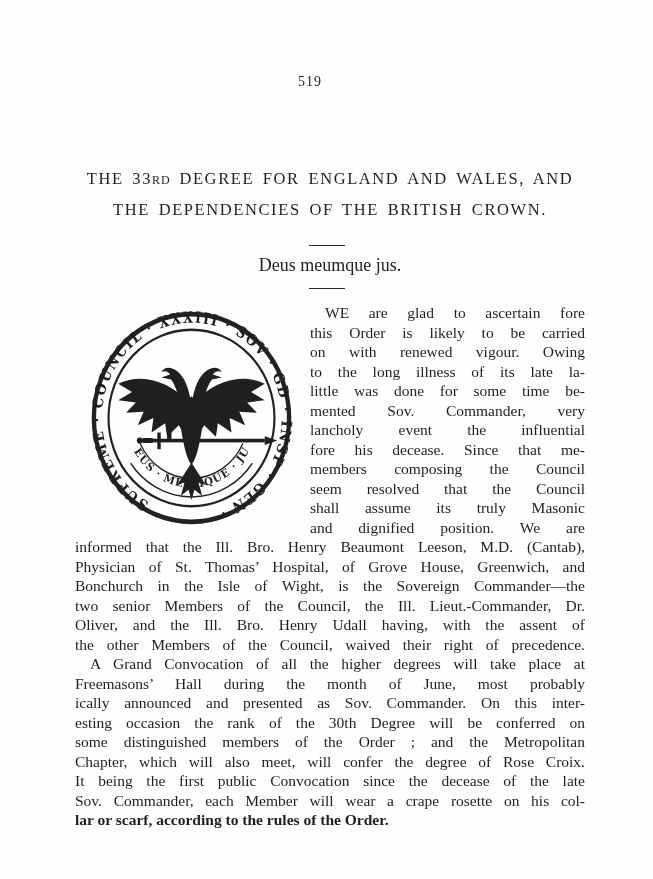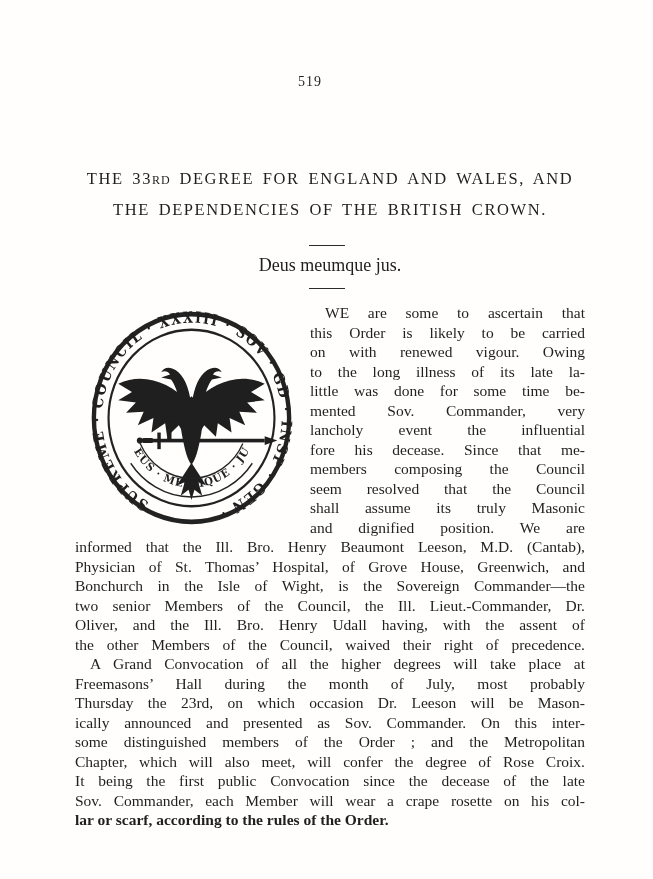--- a/index.html
+++ b/index.html
@@ -115,44 +115,44 @@
         </g>
 
         <path d="M 52.4 129.5 A 58 58 0 0 0 157.6 129.5" fill="none" stroke="#222222" stroke-width="1.4"></path>
         <path d="M 42.7 148.6 A 76 76 0 0 0 167.3 148.6" fill="none" stroke="#222222" stroke-width="1.4"></path>
         <text font-family="'DejaVu Serif', serif" font-size="10.5" font-weight="bold" letter-spacing="1" fill="#1f1f1f" text-anchor="middle">
           <textPath href="#bannerPath" xlink:href="#bannerPath" startOffset="50%">DEUS · MEUMQUE · JUS</textPath>
         </text>
       </svg>
     </div>
 
-    <div class="ln indent">WE are some to ascertain that</div>
+    <div class="ln indent">WE are glad to ascertain fore</div>
     <div class="ln">this Order is likely to be carried</div>
     <div class="ln">on with renewed vigour. Owing</div>
     <div class="ln">to the long illness of its late la-</div>
     <div class="ln">little was done for some time be-</div>
     <div class="ln">mented Sov. Commander, very</div>
     <div class="ln">lancholy event the influential</div>
     <div class="ln">fore his decease. Since that me-</div>
     <div class="ln">members composing the Council</div>
     <div class="ln">seem resolved that the Council</div>
     <div class="ln">shall assume its truly Masonic</div>
     <div class="ln">and dignified position. We are</div>
 
     <div class="ln">informed that the Ill. Bro. Henry Beaumont Leeson, M.D. (Cantab),</div>
     <div class="ln">Physician of St. Thomas’ Hospital, of Grove House, Greenwich, and</div>
     <div class="ln">Bonchurch in the Isle of Wight, is the Sovereign Commander—the</div>
     <div class="ln">two senior Members of the Council, the Ill. Lieut.-Commander, Dr.</div>
     <div class="ln">Oliver, and the Ill. Bro. Henry Udall having, with the assent of</div>
     <div class="ln">the other Members of the Council, waived their right of precedence.</div>
 
     <div class="ln indent">A Grand Convocation of all the higher degrees will take place at</div>
-    <div class="ln">Freemasons’ Hall during the month of July, most probably</div>
-    <div class="ln">Thursday the 23rd, on which occasion Dr. Leeson will be Mason-</div>
+    <div class="ln">Freemasons’ Hall during the month of June, most probably</div>
     <div class="ln">ically announced and presented as Sov. Commander. On this inter-</div>
+    <div class="ln">esting occasion the rank of the 30th Degree will be conferred on</div>
     <div class="ln">some distinguished members of the Order ; and the Metropolitan</div>
     <div class="ln">Chapter, which will also meet, will confer the degree of Rose Croix.</div>
     <div class="ln">It being the first public Convocation since the decease of the late</div>
     <div class="ln">Sov. Commander, each Member will wear a crape rosette on his col-</div>
     <div class="ln last">lar or scarf, according to the rules of the Order.</div>
 
   </div>
 
 </div>
 

